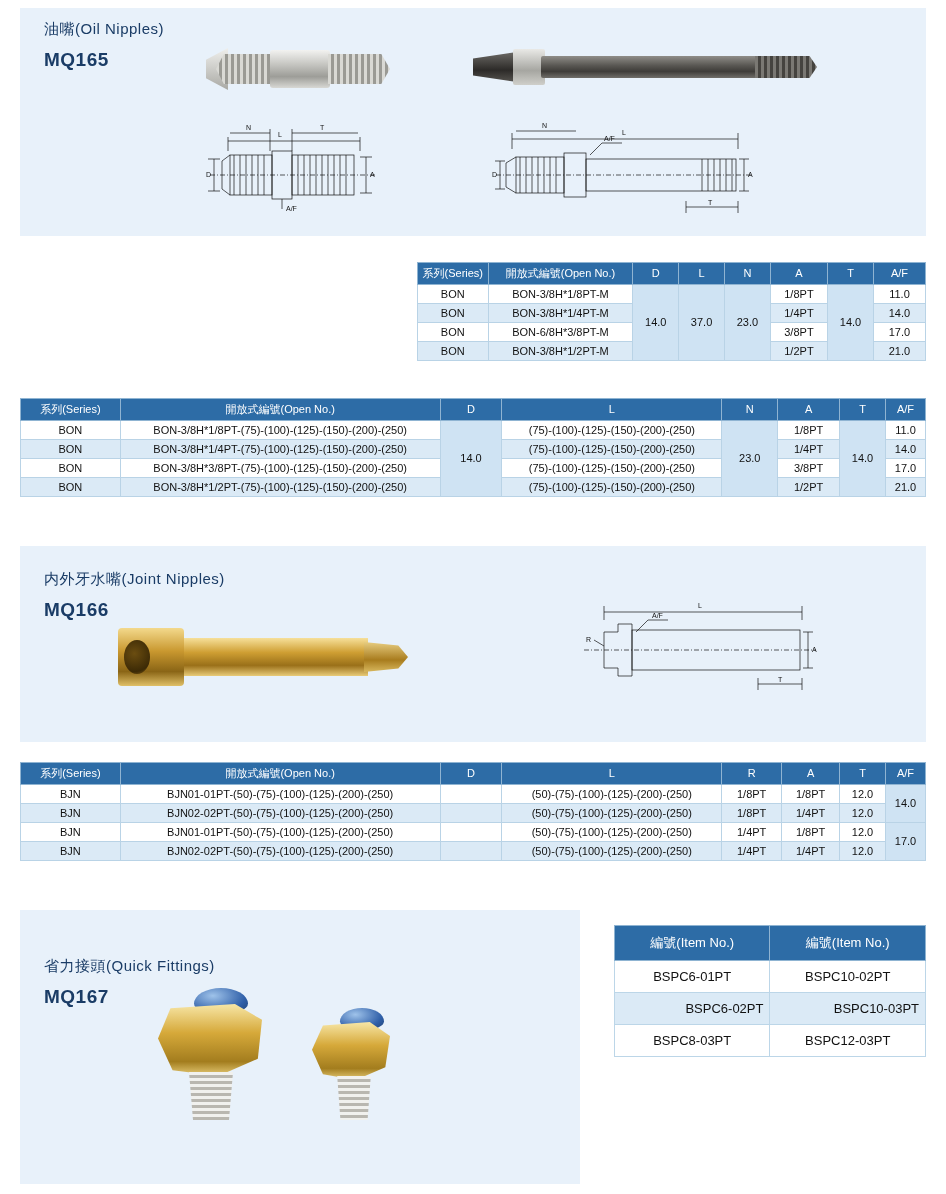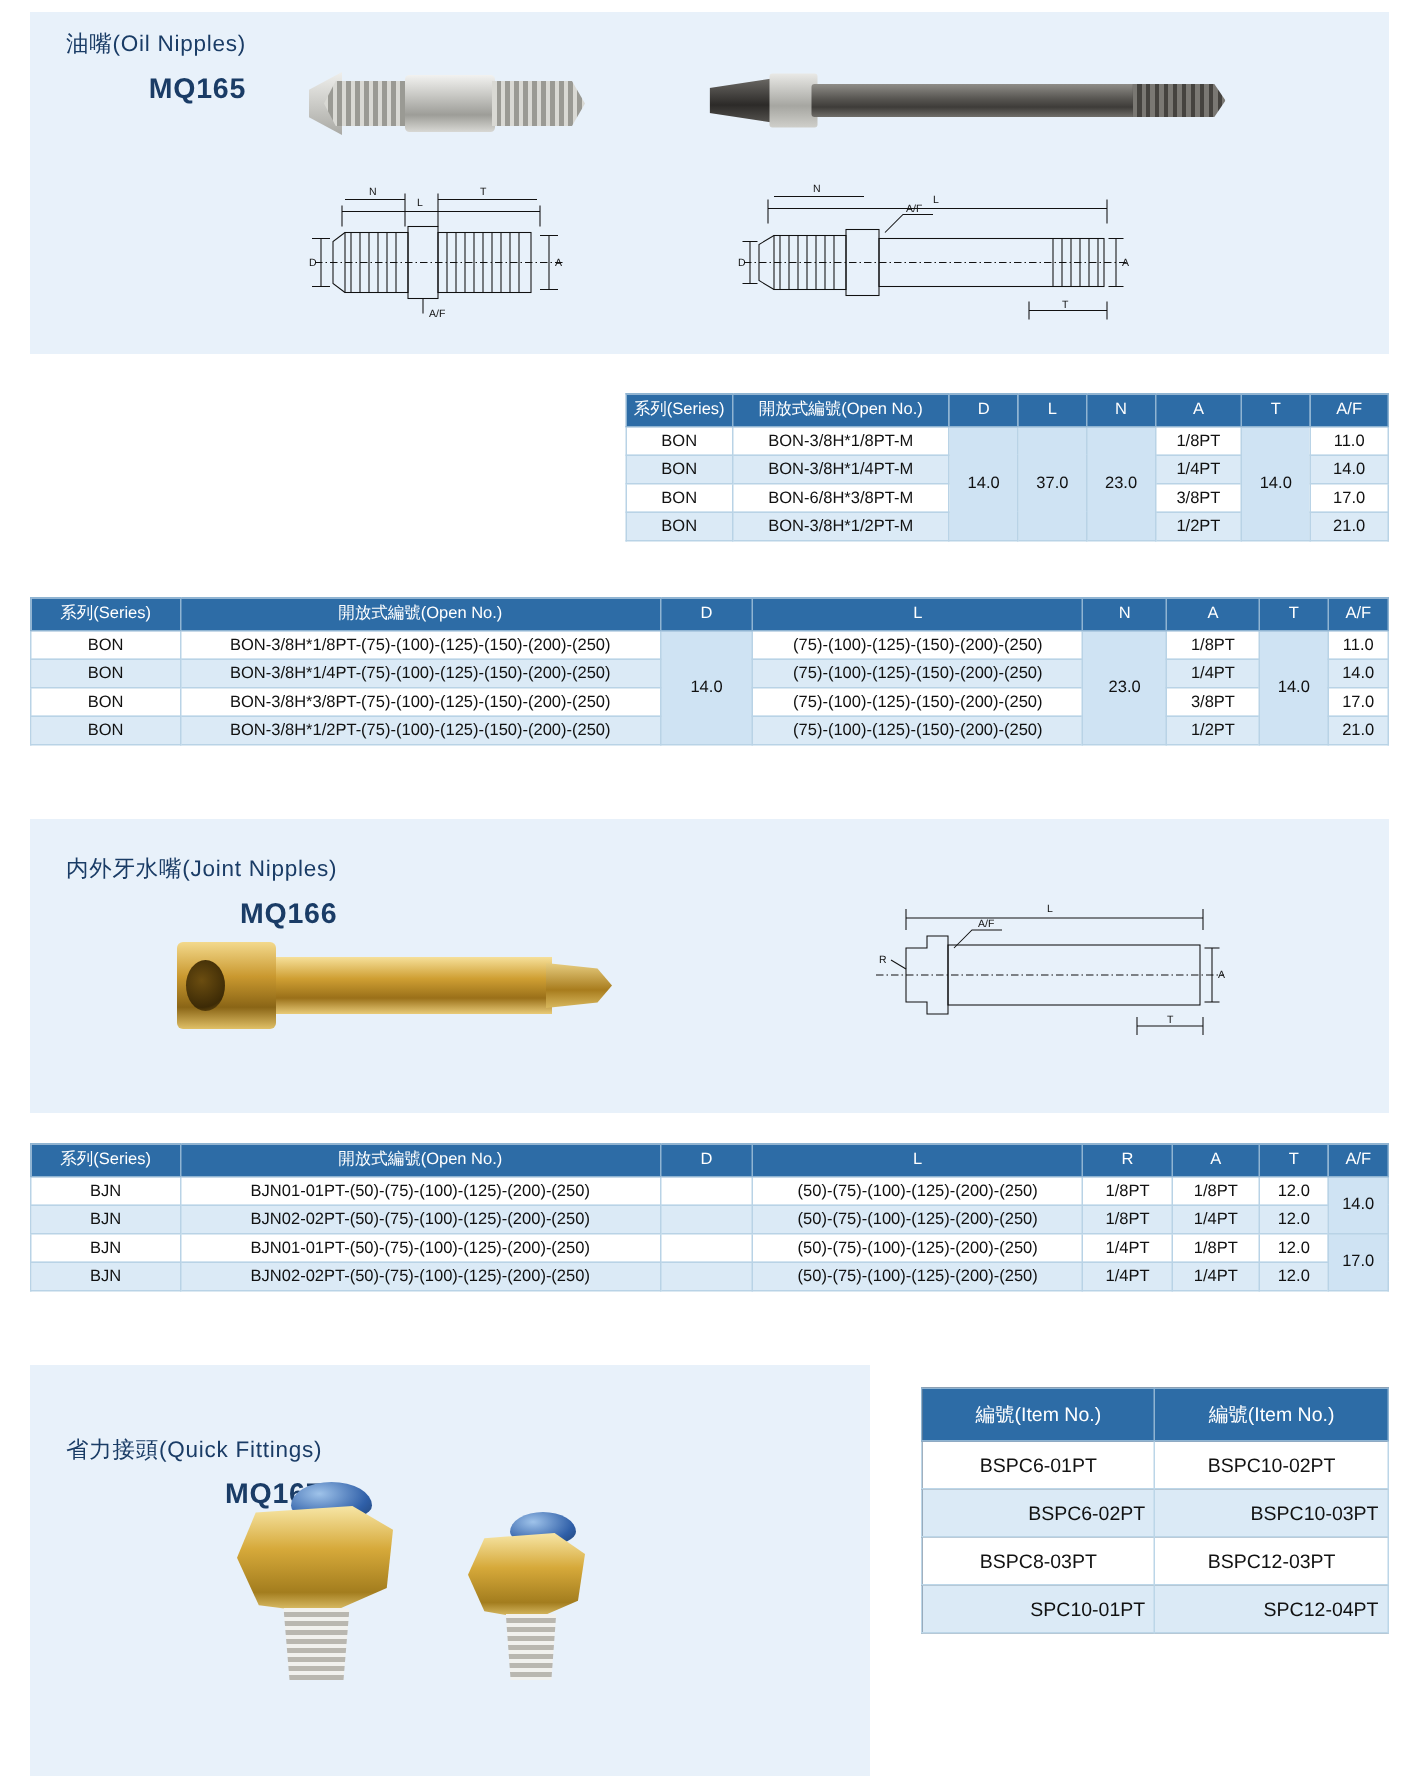--- a/index.html
+++ b/index.html
@@ -21,21 +21,20 @@
     font-weight: normal;
     color: #1a3c66;
     letter-spacing: 0.5px;
   }
   .sec-title-code {
     font-size: 19px;
     font-weight: bold;
     color: #1a3c66;
     margin-top: 10px;
     letter-spacing: 0.5px;
-    text-align: right;
   }
   table.spec {
     border-collapse: collapse;
     position: absolute;
     font-size: 11px;
     background: #fff;
   }
   table.spec th {
     background: #2d6ca6;
     color: #fff;
@@ -56,21 +55,21 @@
     white-space: nowrap;
   }
   table.spec tr.alt td { background: #dbeaf6; }
   table.spec td.merge { background: #cfe3f3; }
 
   
   table.items {
     border-collapse: collapse;
     position: absolute;
     font-size: 13px;
-    background: #0f172a;
+    background: #ec4899;
   }
   table.items th {
     background: #2d6ca6;
     color: #fff;
     font-weight: normal;
     border: 1px solid #8fb4d2;
     padding: 8px 6px;
     text-align: center;
     font-size: 13px;
   }
@@ -562,18 +561,14 @@
       <td>BSPC10-02PT</td>
     </tr>
     <tr class="alt">
       <td>BSPC6-02PT</td>
       <td>BSPC10-03PT</td>
     </tr>
     <tr>
       <td>BSPC8-03PT</td>
       <td>BSPC12-03PT</td>
     </tr>
-    <tr class="alt">
-      <td>SPC10-01PT</td>
-      <td>SPC12-04PT</td>
-    </tr>
   </tbody>
 </table>
 
 </body></html>

